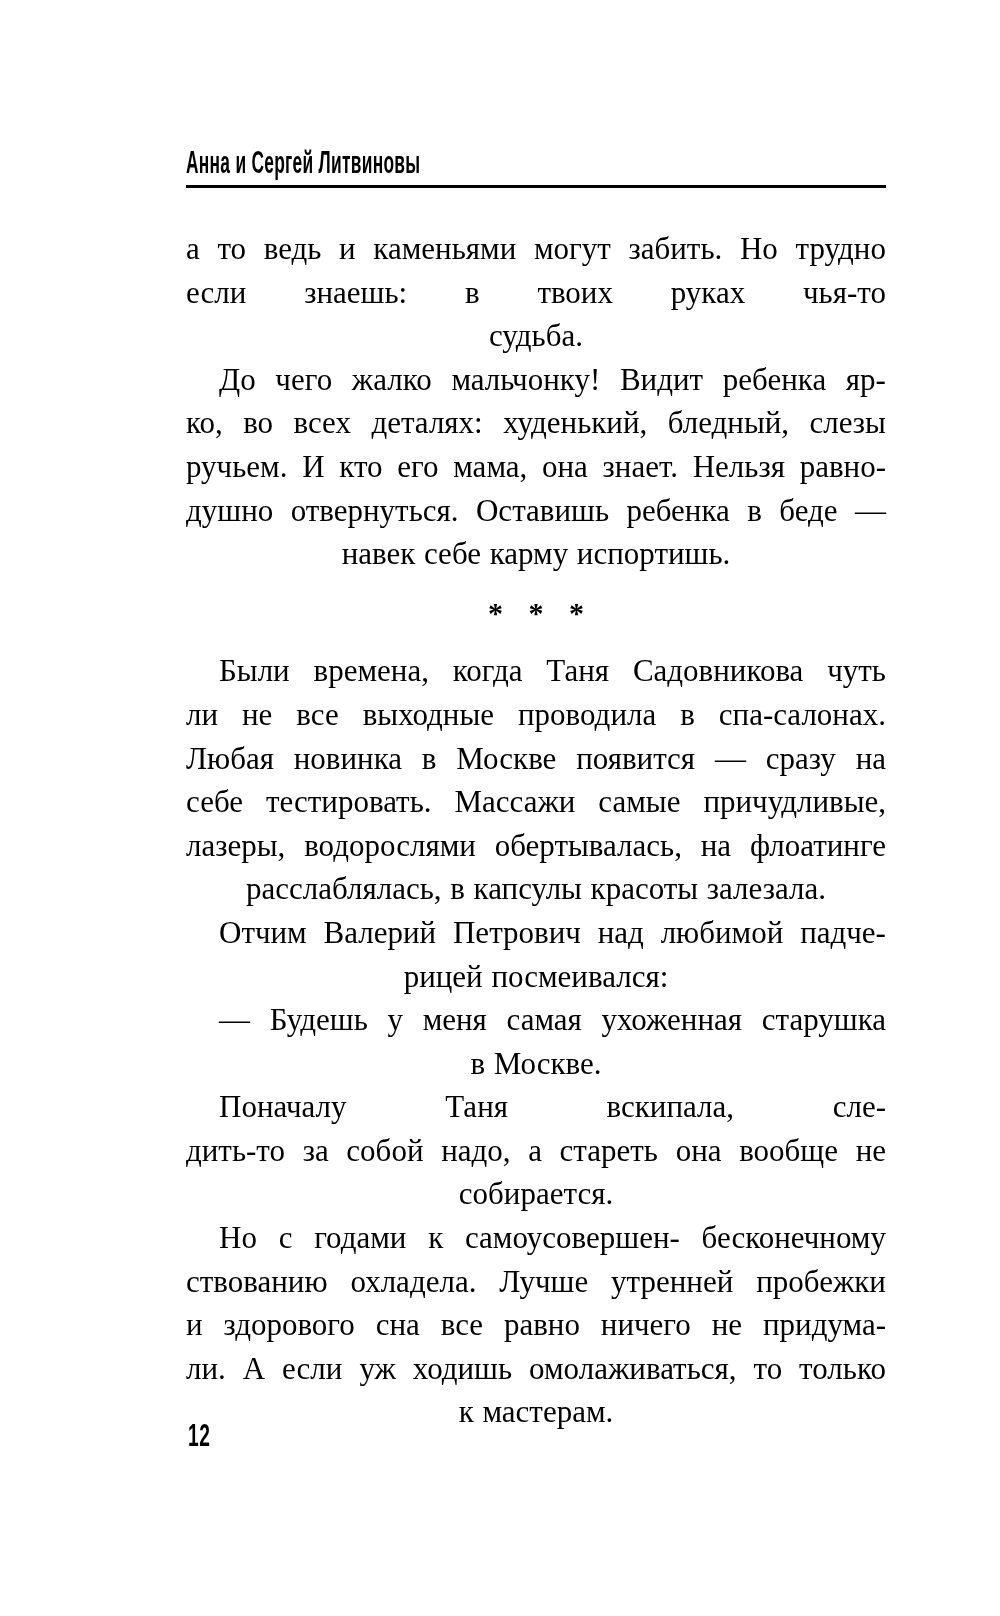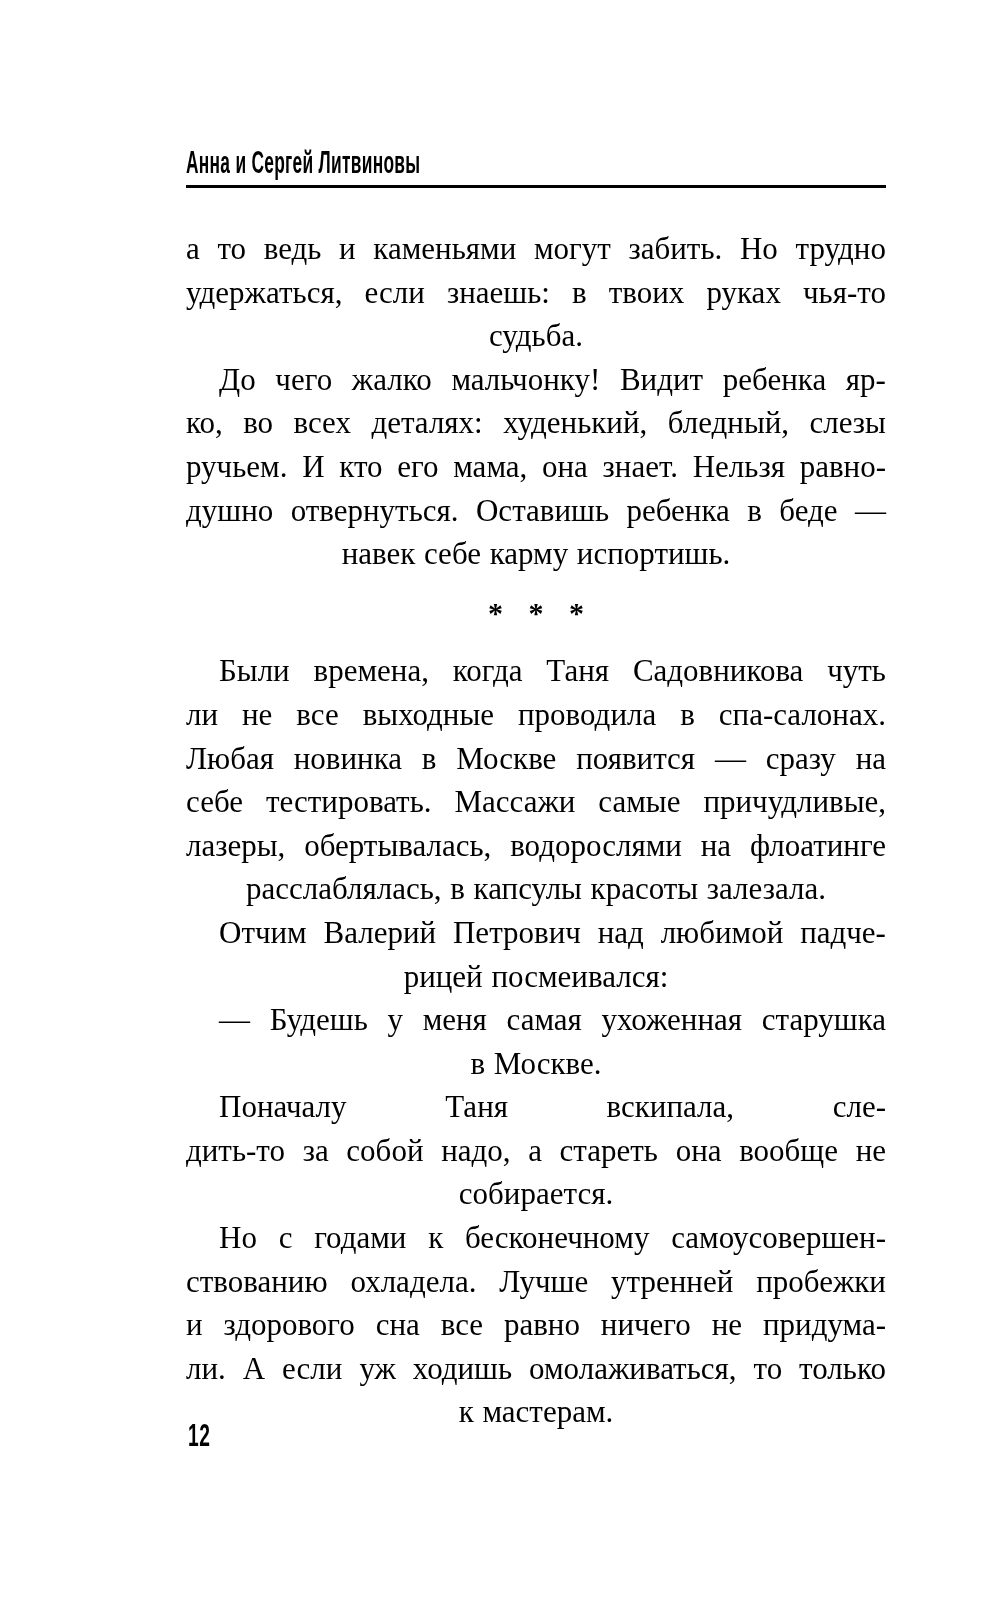--- a/index.html
+++ b/index.html
@@ -98,21 +98,20 @@
           <span>то</span>
           <span>ведь</span>
           <span>и</span>
           <span>каменьями</span>
           <span>могут</span>
           <span>забить.</span>
           <span>Но</span>
           <span>трудно</span>
         </div>
         <div class="line">
-          <span>удержаться,</span>
           <span>если</span>
           <span>знаешь:</span>
           <span>в</span>
           <span>твоих</span>
           <span>руках</span>
           <span>чья-то</span>
         </div>
         <div class="line last">
           <span>судьба.</span>
         </div>
@@ -194,22 +193,22 @@
         </div>
         <div class="line">
           <span>себе</span>
           <span>тестировать.</span>
           <span>Массажи</span>
           <span>самые</span>
           <span>причудливые,</span>
         </div>
         <div class="line">
           <span>лазеры,</span>
+          <span>водорослями</span>
           <span>обертывалась,</span>
-          <span>водорослями</span>
           <span>на</span>
           <span>флоатинге</span>
         </div>
         <div class="line last">
           <span>расслаблялась,</span>
           <span>в</span>
           <span>капсулы</span>
           <span>красоты</span>
           <span>залезала.</span>
         </div>
@@ -264,22 +263,22 @@
         <div class="line last">
           <span>собирается.</span>
         </div>
       </div>
       <div class="paragraph">
         <div class="line indent">
           <span>Но</span>
           <span>с</span>
           <span>годами</span>
           <span>к</span>
+          <span>самоусовершен-</span>
           <span>бесконечному</span>
-          <span>самоусовершен-</span>
         </div>
         <div class="line">
           <span>ствованию</span>
           <span>охладела.</span>
           <span>Лучше</span>
           <span>утренней</span>
           <span>пробежки</span>
         </div>
         <div class="line">
           <span>и</span>

